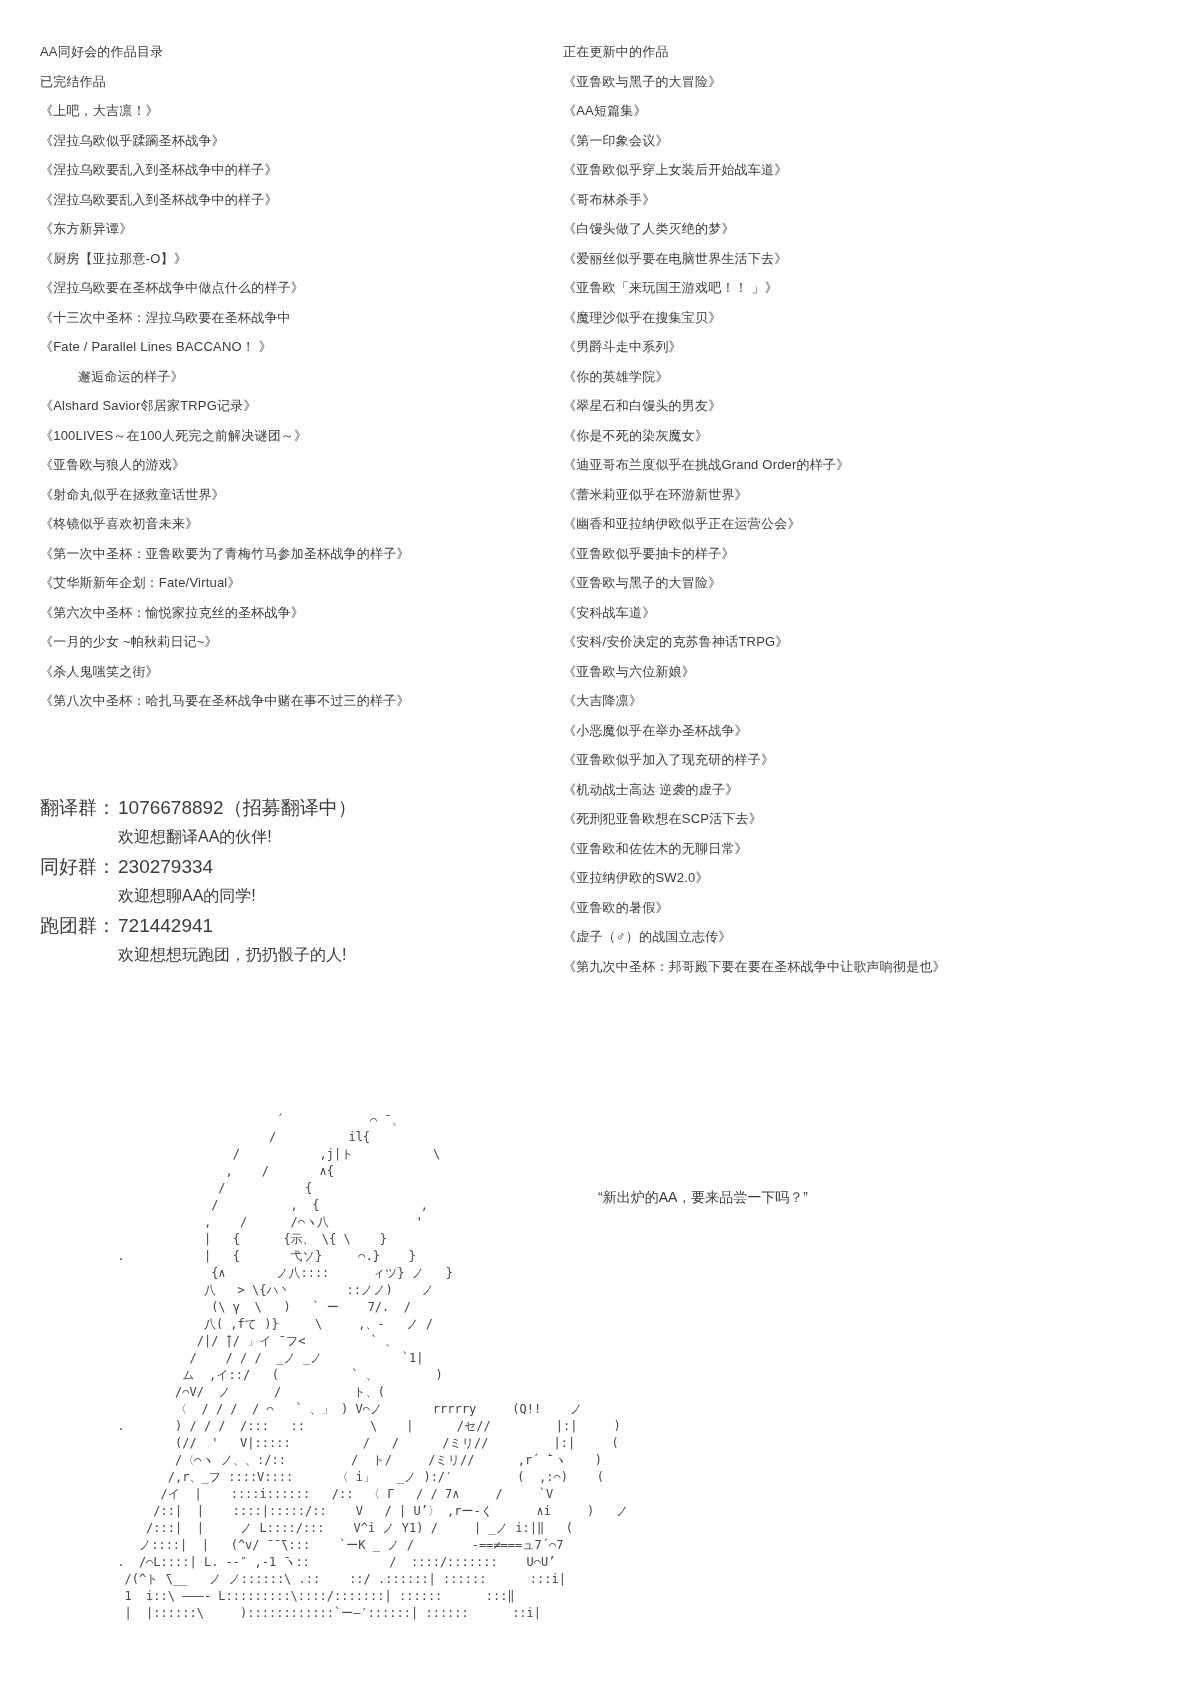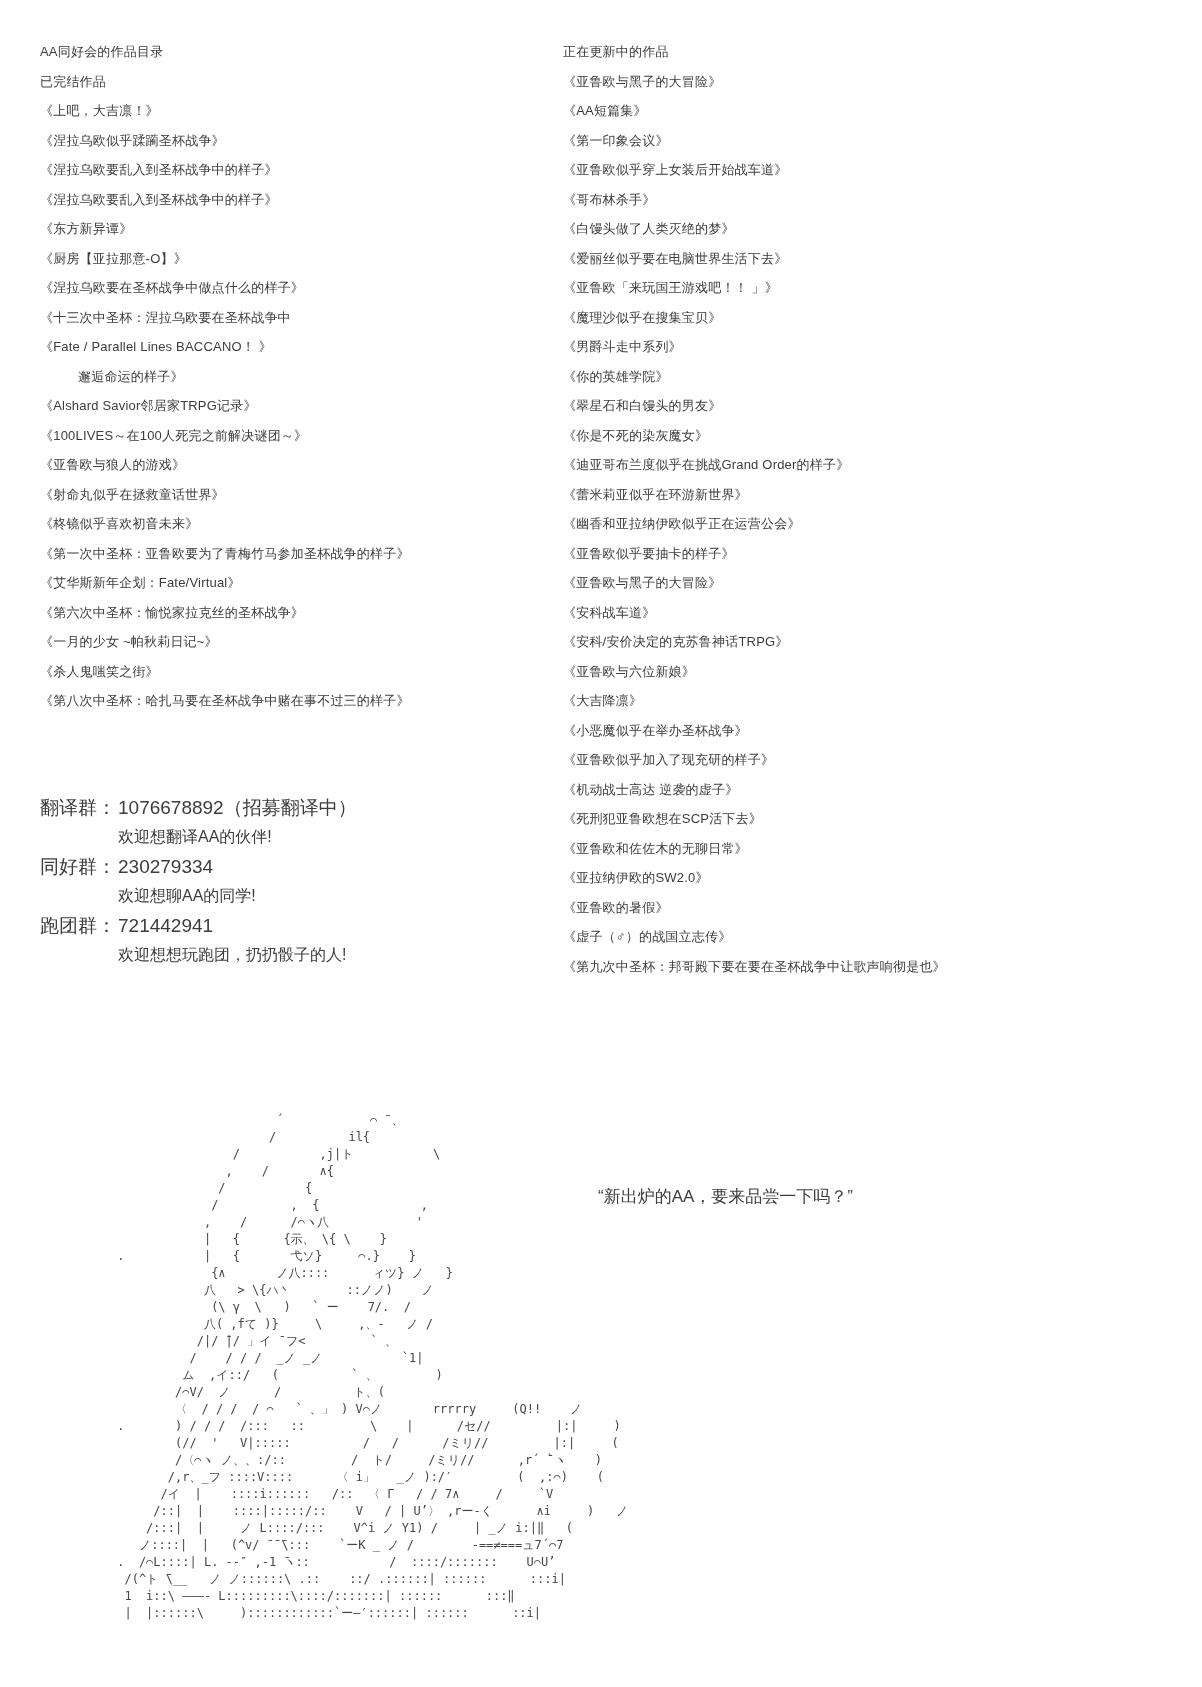--- a/index.html
+++ b/index.html
@@ -20,21 +20,21 @@
     white-space:nowrap;
     letter-spacing:0.2px;
   }
   .line.indent{padding-left:38px;}
   .groups{margin-top:77px;}
   .group-row{display:flex;font-size:19px;line-height:29.5px;white-space:nowrap;}
   .g-label{width:78px;flex:none;}
   .g-welcome{padding-left:78px;font-size:16px;line-height:29.5px;white-space:nowrap;}
   .quote{
     position:absolute;left:598px;top:1185px;
-    font-size:17px;line-height:24px;white-space:nowrap;
+    font-size:14px;line-height:24px;white-space:nowrap;
   }
   .ascii{
     position:absolute;left:110px;top:1112px;
     margin:0;
     font-family:"DejaVu Sans Mono",monospace;
     font-size:12px;line-height:17px;
     color:#454545;
     white-space:pre;
   }
 </style>

